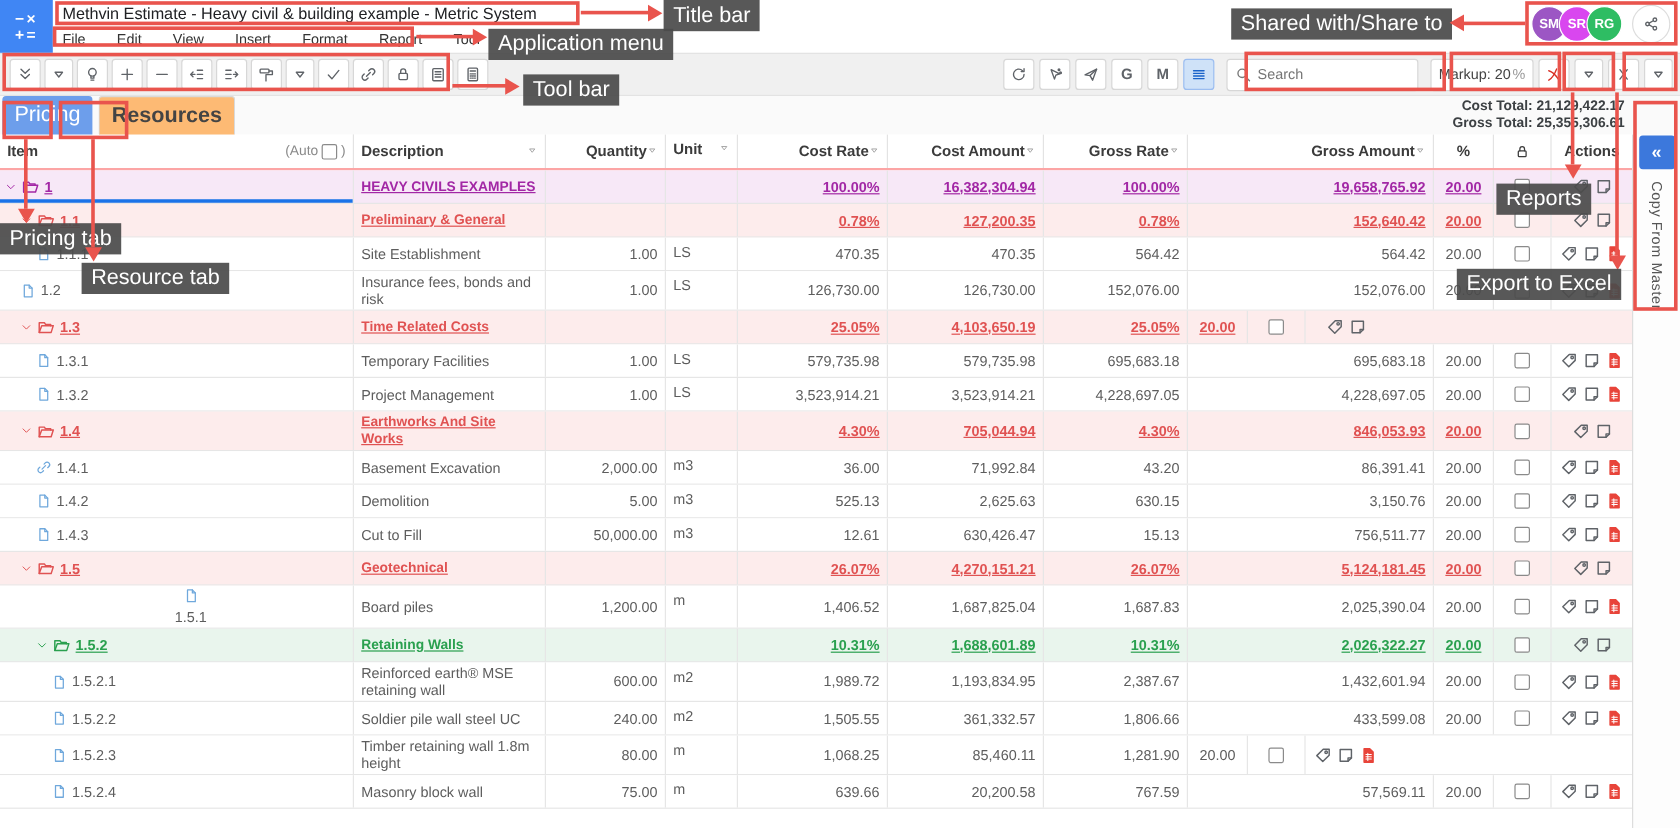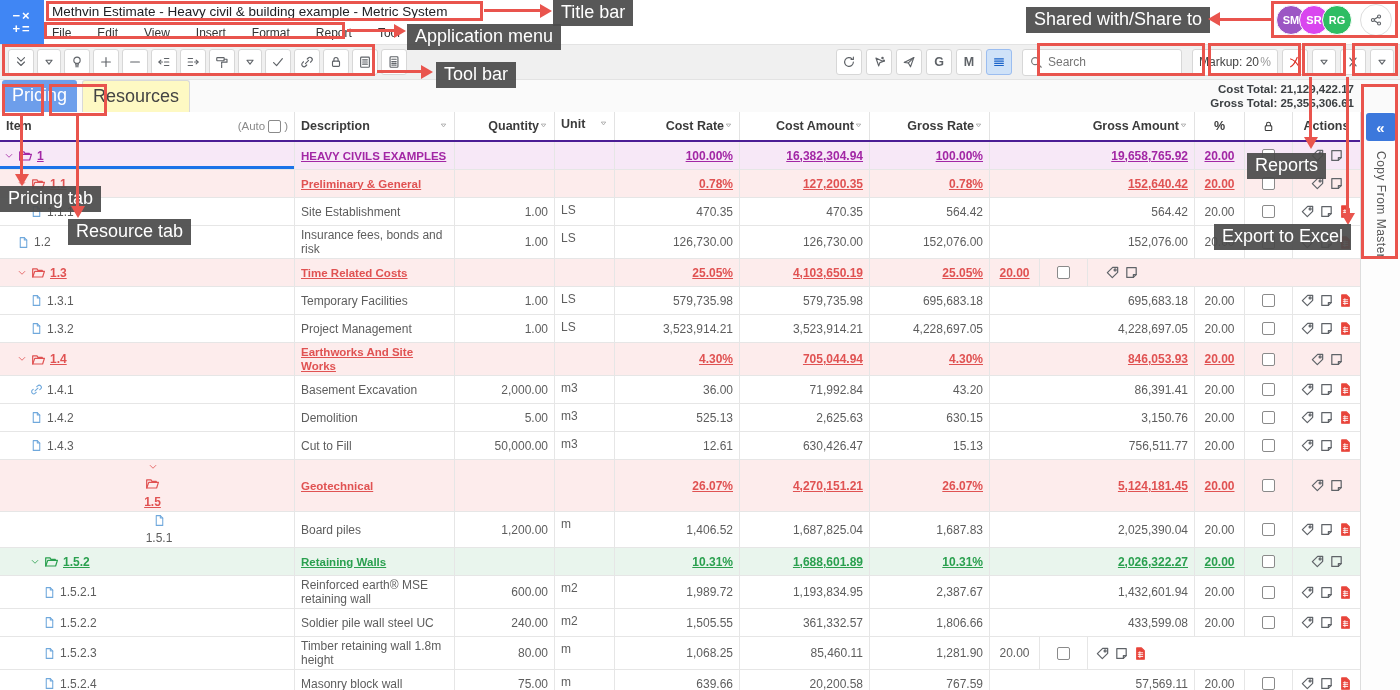--- a/index.html
+++ b/index.html
@@ -41,28 +41,28 @@
   .markup-wrap { width:86px; height:27px; background:#fff; border:1px solid #d7d7d7; border-radius:3px;
                  display:flex; align-items:center; padding:0 6px; font-size:12px; color:#444; margin-left:6px; }
   .markup-pct { margin-left:auto; color:#999; }
   .pdf-red { color:#d93025; }
 
   
   .subhdr { height:32px; background:#fafafa; display:flex; align-items:flex-end; position:relative; }
   .tabs { display:flex; gap:5px; padding-left:2px; }
   .tab { font-size:18px; padding:5px 10px 5px; border-radius:3px 3px 0 0; cursor:pointer; }
   .tab.active { background:#6d9eeb; color:#fff; }
-  .tab.inactive { background:#fef9c3; color:#444; border:1px solid #d9d9d9; border-bottom:none; }
+  .tab.inactive { background:#fdba74; color:#444; border:1px solid #d9d9d9; border-bottom:none;font-weight:bold; }
   .totals { position:absolute; right:46px; top:2px; text-align:right; font-size:11.5px; font-weight:bold;
             color:#3c4043; line-height:14px; }
 
   
   .main { display:flex; height:578px; }
   .grid { width:1360px; }
-  .hrow { display:flex; height:30px; background:#fff; border-bottom:2px solid #4c1d95; }
+  .hrow { display:flex; height:30px; background:#fff; border-bottom:2px solid #fca5a5; }
   .hcell { display:flex; align-items:center; justify-content:space-between; padding:0 6px;
            border-right:1px solid #e3e3e3; font-size:12.5px; font-weight:bold; color:#3b3b3b; }
   .hcell .sort { color:#9a9a9a; }
   .auto-wrap { display:flex; align-items:center; gap:3px; font-weight:normal; color:#8a8a8a; font-size:11.5px; }
   .row { display:flex; min-height:28px; background:#fff; border-bottom:1px solid #e6e6e6; }
   .cell { display:flex; align-items:center; padding:2px 6px; border-right:1px solid #e6e6e6;
           font-size:12px; color:#5d5d5d; }
   .c-item  { width:295px; gap:4px; position:relative; }
   .c-desc  { width:160px; line-height:14px; }
   .c-qty   { width:100px; justify-content:flex-end; }
@@ -1056,21 +1056,21 @@
               </span>
               <span class="act-ico">
                 <svg width="15" height="15" viewBox="0 0 16 16" fill="none" stroke="currentColor" stroke-width="1.3" stroke-linecap="round" stroke-linejoin="round">
                   <path d="M4 2h5l3 3v9H4z" fill="#e8443a" stroke="#e8443a"></path>
                   <path d="M5.6 7.2h4.8M5.6 9.2h4.8M5.6 11.2h4.8M7.3 6v6.5" stroke="#fff" stroke-width="0.9" fill="none"></path>
                 </svg>
               </span>
             </div>
           </div>
           <div class="row t-red">
-            <div class="cell c-item" style="padding-left: 17px; flex-direction: column;">
+            <div class="cell c-item" style="padding-left: 17px;">
               <span class="ico gico">
                 <svg width="10" height="10" viewBox="0 0 16 16" fill="none" stroke="currentColor" stroke-width="1.3" stroke-linecap="round" stroke-linejoin="round">
                   <path d="M3.5 5.5L8 10l4.5-4.5"></path>
                 </svg>
               </span>
               <span class="ico gico">
                 <svg width="15" height="15" viewBox="0 0 16 16" fill="none" stroke="currentColor" stroke-width="1.3" stroke-linecap="round" stroke-linejoin="round">
                   <path d="M1.8 12.8h10.6l1.9-6H4z"></path>
                   <path d="M1.8 12.8V4.2h4.6l1 1.5H12v1.1"></path>
                 </svg>

